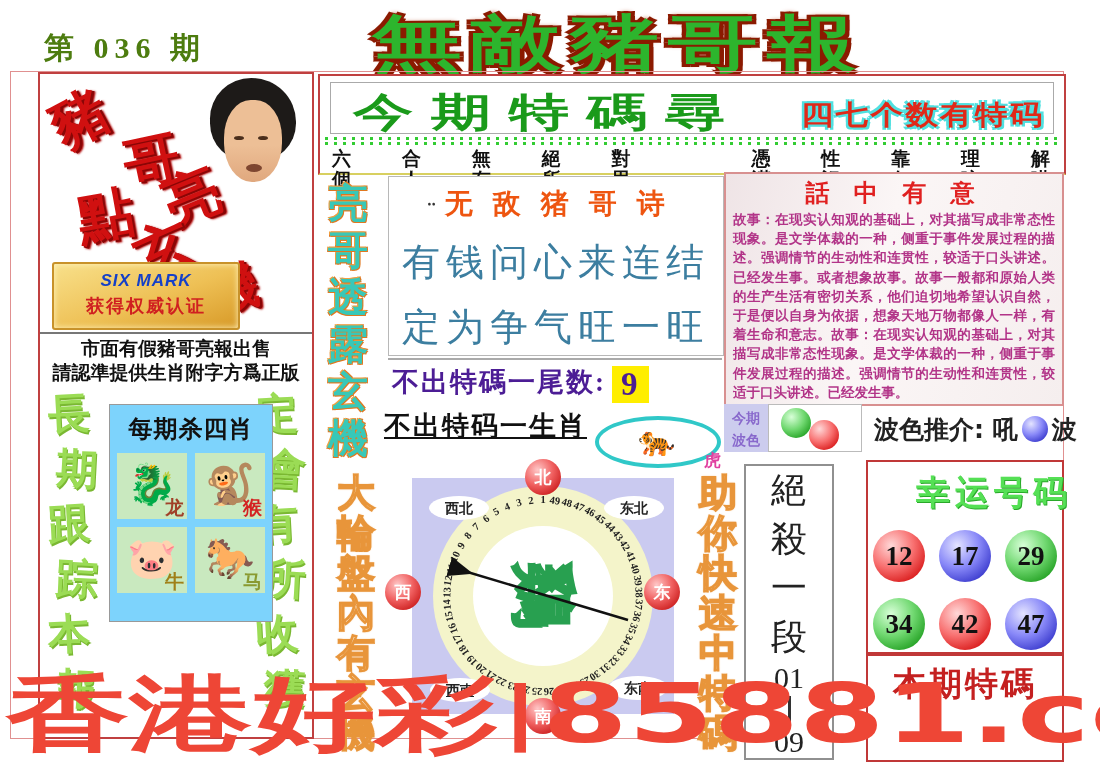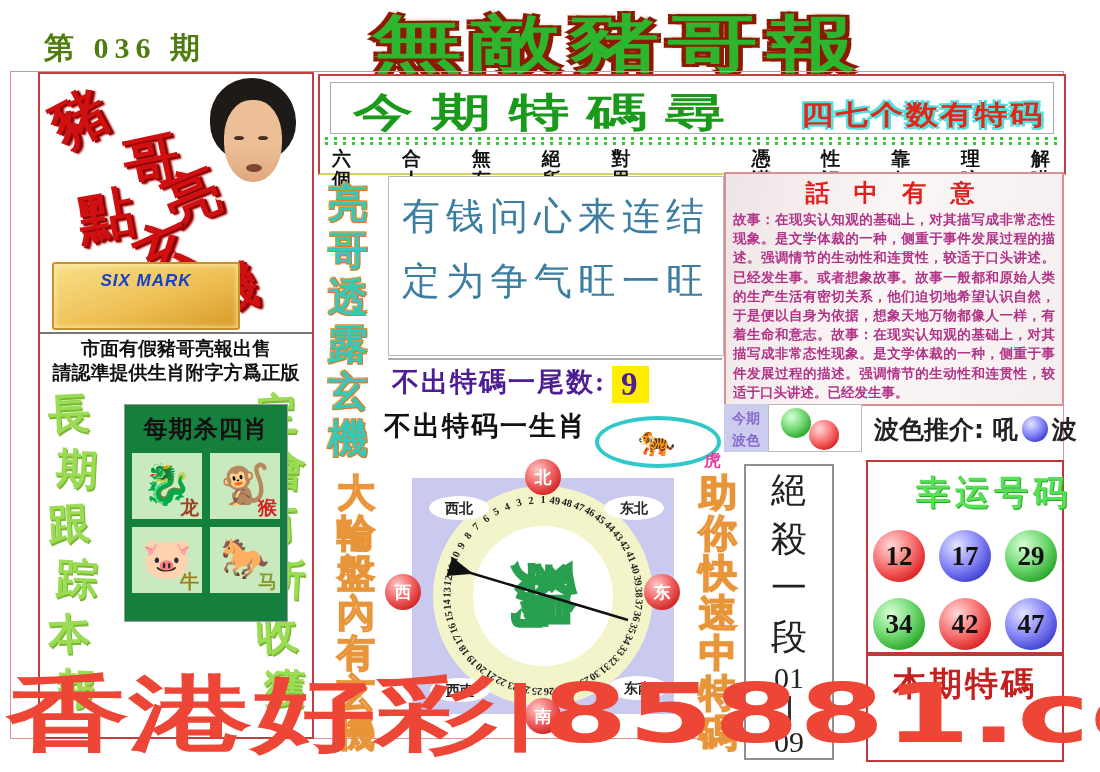--- a/index.html
+++ b/index.html
@@ -38,21 +38,21 @@
   .lp-divider{position:absolute;left:0;top:258px;width:100%;border-top:2px solid #777;}
   .notice{position:absolute;left:0;top:263px;width:100%;text-align:center;
     font:bold 19px "Liberation Serif",serif;color:#111;line-height:24px;}
   .green-col{position:absolute;width:48px;text-align:center;font:bold 42px "Liberation Serif",serif;
     color:#9bdc55;text-shadow:1px 2px 0 #7ab832;}
   .green-col span{display:block;height:55px;}
   .green-col span:nth-child(even){transform:translateX(5px) rotate(3deg);}
   .green-col span:nth-child(odd){transform:translateX(-3px) rotate(-3deg);}
   .gc-left{left:8px;top:312px;}
   .gc-right{left:216px;top:312px;}
-  .kill4{position:absolute;left:84px;top:330px;width:162px;height:216px;border:1px solid #999;background:#15803d;}
+  .kill4{position:absolute;left:69px;top:330px;width:162px;height:216px;border:1px solid #999;background:#7dd3fc;}
   .kill4-title{margin-top:8px;text-align:center;font:bold 24px "Liberation Serif",serif;color:#111;letter-spacing:1px;}
   .kill4-grid{display:grid;grid-template-columns:70px 70px;grid-gap:8px;justify-content:center;margin-top:8px;}
   .kill4-cell{width:70px;height:66px;background:#c9e9bf;position:relative;font-size:40px;line-height:62px;text-align:center;}
   .kill4-label{position:absolute;right:3px;bottom:-2px;font:bold 19px "Liberation Serif",serif;}
 
   
   .top-box{left:318px;top:74px;width:744px;height:97px;border:2px solid #c04040;border-bottom:2px solid #d8d060;background:#fff;}
   .head-inner{position:absolute;left:10px;top:6px;width:722px;height:50px;border:1px solid #aaa;}
   .head-main{position:absolute;left:22px;top:2px;font:bold 40px "DejaVu Sans",sans-serif;color:#1a9a1a;
     letter-spacing:12px;transform:scaleX(1.5);transform-origin:left top;white-space:nowrap;}
@@ -70,21 +70,21 @@
   .strip-teal{left:322px;top:176px;color:#38c8b8;
     text-shadow:1px 1px 0 #e07820,-1px -1px 0 #f0a040,1px -1px 0 #e07820,-1px 1px 0 #e07820;}
   .poem-box{left:388px;top:176px;width:334px;height:178px;border:1px solid #b8b8b8;background:#fff;text-align:center;}
   .poem-title{margin-top:8px;font:bold 28px "Liberation Serif",serif;color:#ee5510;letter-spacing:20px;white-space:nowrap;}
   .poem-dots{font-size:16px;color:#333;letter-spacing:3px;margin-right:6px;vertical-align:8px;}
   .poem-line{margin-top:14px;font:38px "Liberation Serif",serif;color:#3c7ea0;letter-spacing:6px;white-space:nowrap;}
   .poem-divider{left:388px;top:358px;width:334px;border-top:2px solid #aaa;}
   .no-tail{left:392px;top:364px;font:bold 27px "Liberation Serif",serif;color:#4c1d95;letter-spacing:2px;}
   .tail-val{display:inline-block;background:#ffee00;font:bold 33px "Liberation Serif",serif;
     padding:0 9px;margin-left:6px;vertical-align:-4px;}
-  .no-zodiac{left:384px;top:408px;font:bold 27px "Liberation Serif",serif;color:#111;letter-spacing:2px;}
+  .no-zodiac{left:384px;top:408px;font:bold 27px "Liberation Serif",serif;color:#111;letter-spacing:2px;text-decoration:underline;}
   .tiger-ellipse{display:inline-block;position:relative;width:118px;height:44px;border:4px solid #30c8c8;
     border-radius:50%;vertical-align:-16px;margin-left:8px;text-align:center;}
   .tiger-ellipse .animal{font-size:30px;line-height:42px;}
   .tiger-tag{position:absolute;right:-6px;bottom:-8px;font:bold 17px "Liberation Serif",serif;color:#e040a0;}
 
   
   .story-box{left:724px;top:172px;width:336px;height:230px;border:2px solid #d89090;
     background:linear-gradient(105deg,#efe4e6,#fbf6f6 45%,#f5eeee);overflow:hidden;}
   .story-title{margin-top:3px;text-align:center;font:bold 24px "DejaVu Sans",sans-serif;color:#e02020;letter-spacing:8px;}
   .story-body{margin:1px 7px 0 7px;font:bold 13.5px "Liberation Serif",serif;color:#b23488;
@@ -163,20 +163,21 @@
   <div id="brandChars">
       <span class="brand-char b0">豬</span>
       <span class="brand-char b1">哥</span>
       <span class="brand-char b2">亮</span>
       <span class="brand-char b3">點</span>
       <span class="brand-char b4">玄</span>
       <span class="brand-char b5">機</span>
     </div>
   <div class="badge">
     <div class="l1">SIX MARK</div>
+    <div class="l2">获得权威认证</div>
   </div>
   <div class="lp-divider"></div>
   <div class="notice">
     <div>市面有假豬哥亮報出售</div>
     <div>請認準提供生肖附字方爲正版</div>
   </div>
   <div class="green-col gc-left" id="greenLeft">
       <span>長</span>
       <span>期</span>
       <span>跟</span>
@@ -217,20 +218,21 @@
 
 <div class="abs v-strip strip-teal" id="stripTeal">
     <span>亮</span>
     <span>哥</span>
     <span>透</span>
     <span>露</span>
     <span>玄</span>
     <span>機</span>
   </div>
 <div class="abs poem-box">
+  <div class="poem-title"><span class="poem-dots">‥</span><span>无敌猪哥诗</span></div>
   <div class="poem-line">有钱问心来连结</div>
   <div class="poem-line">定为争气旺一旺</div>
 </div>
 <div class="abs poem-divider"></div>
 <div class="abs no-tail">
   <span>不出特碼一尾数:</span><span class="tail-val">9</span>
 </div>
 <div class="abs no-zodiac">
   <span>不出特码一生肖</span><span class="tiger-ellipse"><span class="animal">🐅</span><span class="tiger-tag">虎</span></span>
 </div>

